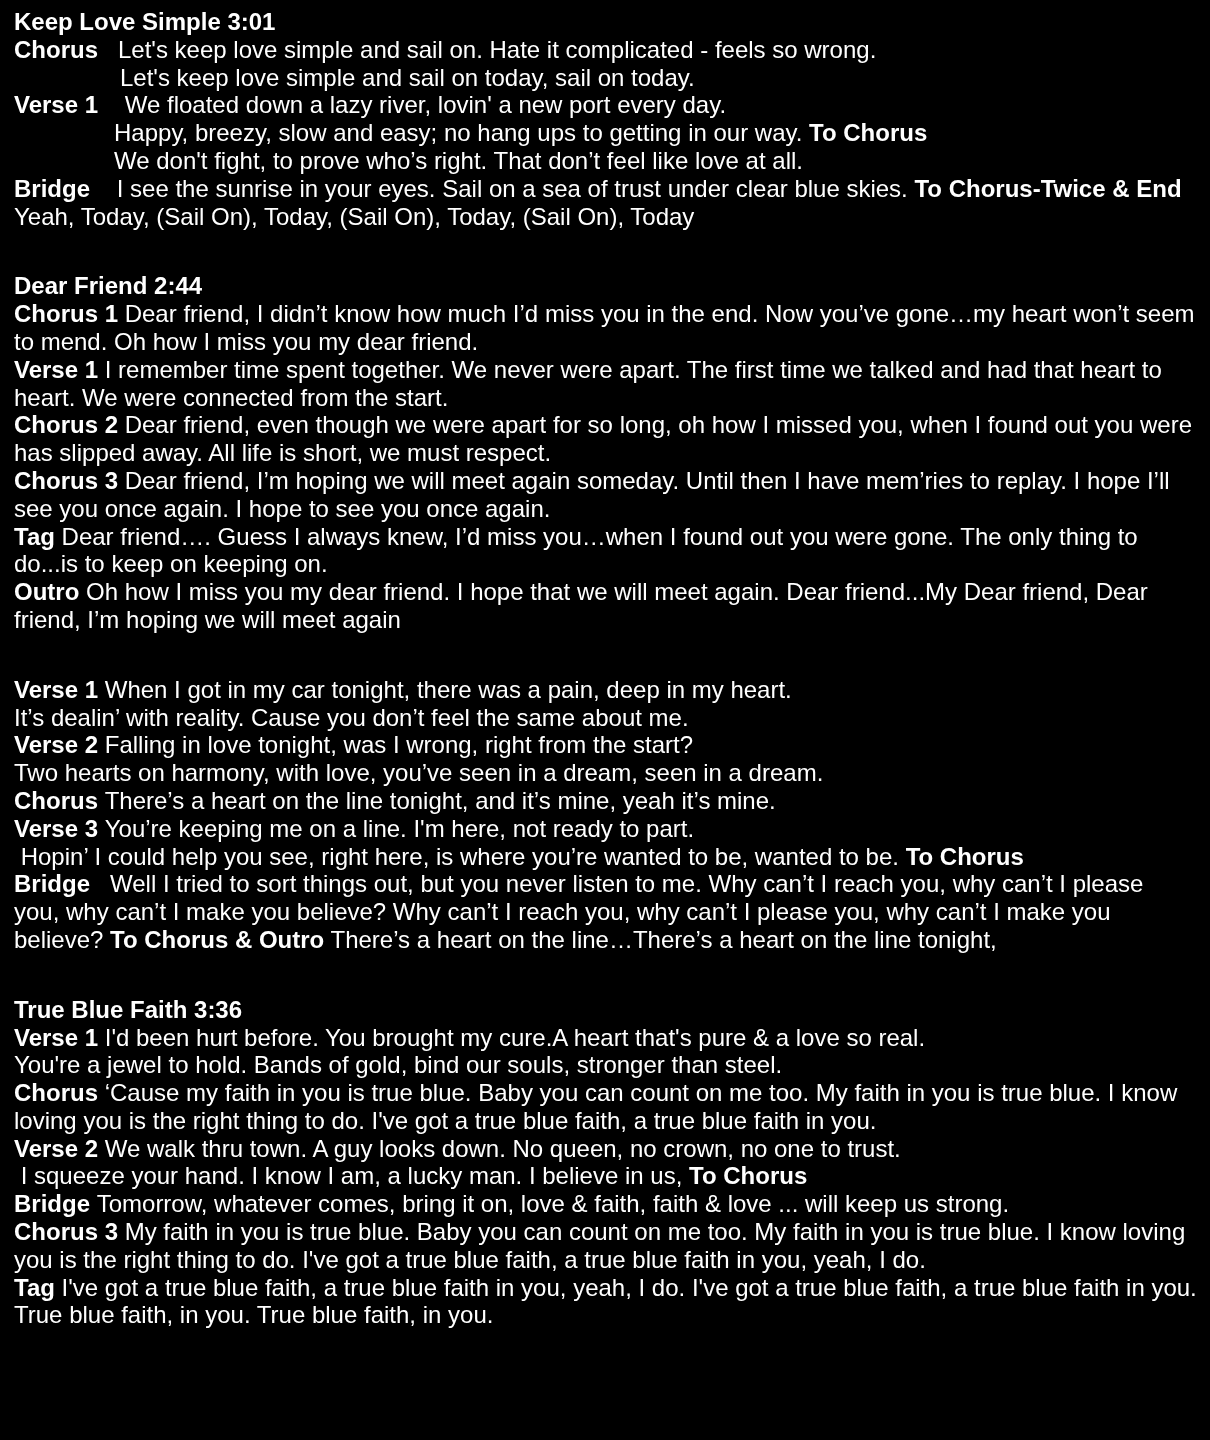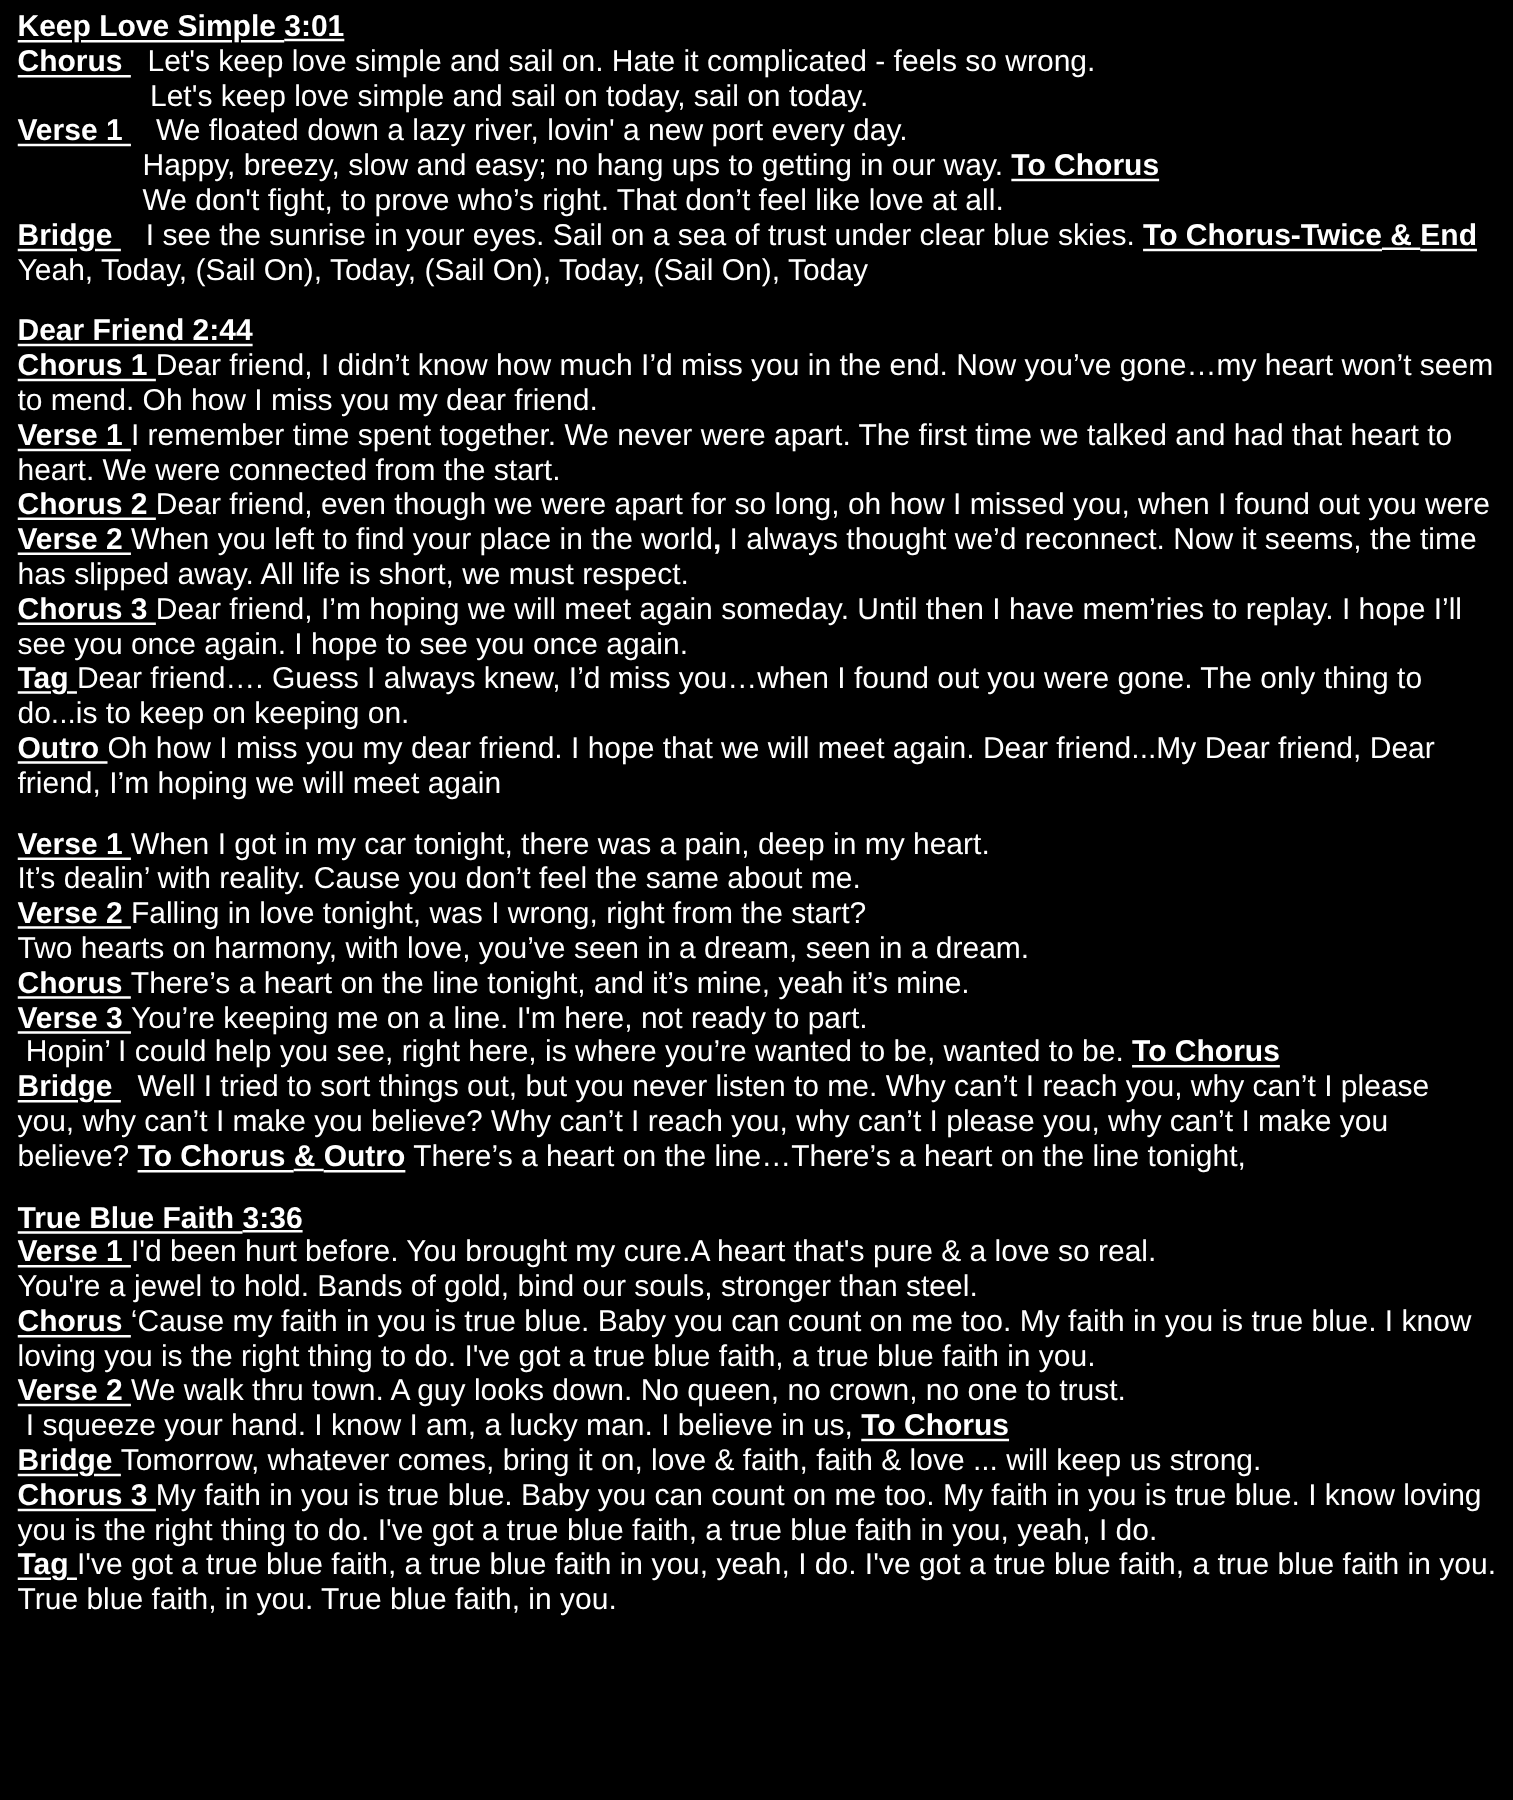--- a/index.html
+++ b/index.html
@@ -7,28 +7,28 @@
   body {
     width: 1210px;
     height: 1440px;
     overflow: hidden;
     color: #ffffff;
     font-family: "Liberation Sans", "DejaVu Sans", sans-serif;
     font-size: 24px;
     padding: 8px 4px 0 14px;
   }
   .sheet { width: 100%; }
-  .song + .song { margin-top: 21px; }
+  .song + .song { margin-top: 42px; }
   .line {
     white-space: pre;
     line-height: 27.8px;
     height: 27.8px;
     overflow: hidden;
   }
-  .b { font-weight: bold; text-decoration: underline; }
+  .b { font-weight: bold; }
   .u {
     text-decoration-thickness: 2px;
     text-underline-offset: 3px;
   }
   .ind1 { padding-left: 106px; }
   .ind2 { padding-left: 100px; }
 </style>
 </head>
 <body>
 
@@ -43,21 +43,20 @@
       <div class="line"><span class="b u">Bridge </span><span>   I see the sunrise in your eyes. Sail on a sea of trust under clear blue skies. </span><span class="b u">To Chorus-Twice</span><span class="b"> &amp; </span><span class="b u">End</span></div>
       <div class="line"><span>Yeah, Today, (Sail On), Today, (Sail On), Today, (Sail On), Today</span></div>
     </section>
     <section class="song">
       <div class="line"><span class="b u">Dear Friend 2:44</span></div>
       <div class="line"><span class="b u">Chorus 1 </span><span>Dear friend, I didn’t know how much I’d miss you in the end. Now you’ve gone…my heart won’t seem</span></div>
       <div class="line"><span>to mend. Oh how I miss you my dear friend.</span></div>
       <div class="line"><span class="b u">Verse 1 </span><span>I remember time spent together. We never were apart. The first time we talked and had that heart to</span></div>
       <div class="line"><span>heart. We were connected from the start.</span></div>
       <div class="line"><span class="b u">Chorus 2 </span><span>Dear friend, even though we were apart for so long, oh how I missed you, when I found out you were</span></div>
-      <div class="line"><span class="b u">Verse 2 </span><span>When you left to find your place in the world</span><span class="b">,</span><span> I always thought we’d reconnect. Now it seems, the time</span></div>
       <div class="line"><span>has slipped away. All life is short, we must respect.</span></div>
       <div class="line"><span class="b u">Chorus 3 </span><span>Dear friend, I’m hoping we will meet again someday. Until then I have mem’ries to replay. I hope I’ll</span></div>
       <div class="line"><span>see you once again. I hope to see you once again.</span></div>
       <div class="line"><span class="b u">Tag </span><span>Dear friend…. Guess I always knew, I’d miss you…when I found out you were gone. The only thing to</span></div>
       <div class="line"><span>do...is to keep on keeping on.</span></div>
       <div class="line"><span class="b u">Outro </span><span>Oh how I miss you my dear friend. I hope that we will meet again. Dear friend...My Dear friend, Dear</span></div>
       <div class="line"><span>friend, I’m hoping we will meet again</span></div>
     </section>
     <section class="song">
       <div class="line"><span class="b u">Verse 1 </span><span>When I got in my car tonight, there was a pain, deep in my heart.</span></div>

